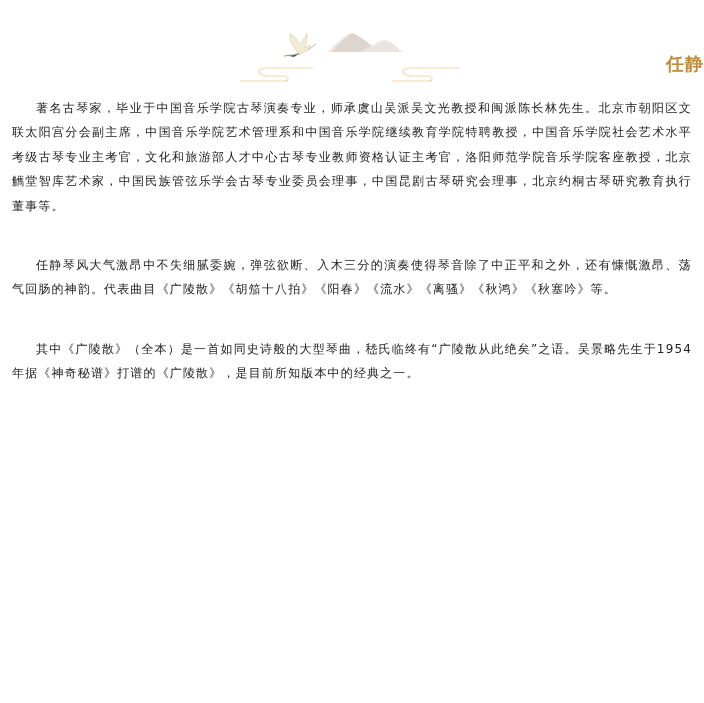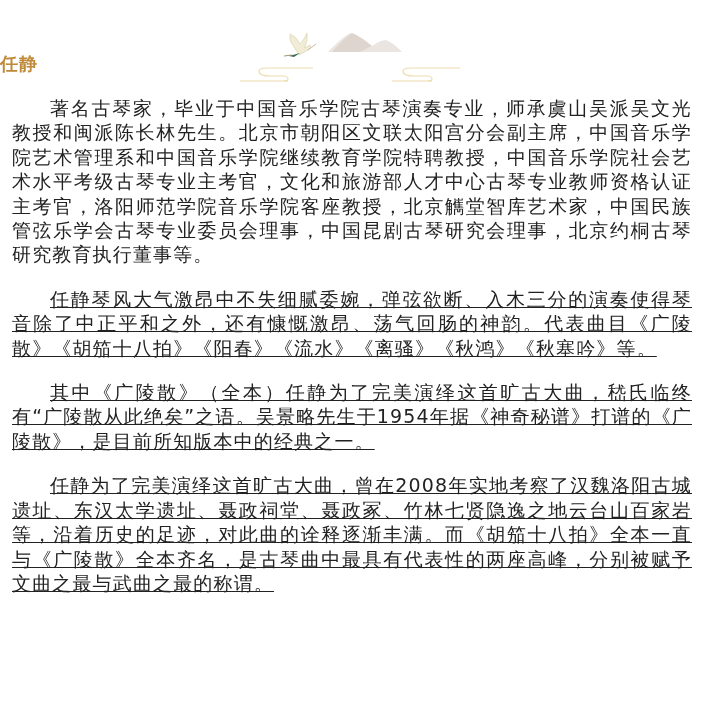--- a/index.html
+++ b/index.html
@@ -25,45 +25,44 @@
     .header svg {
       position: absolute;
       left: 0;
       top: 0;
     }
     .title {
       position: absolute;
       left: 0;
       width: 704px;
       top: 52px;
-      text-align: left;
+      text-align: right;
       font-size: 18px;
       font-weight: bold;
       color: #c08a3a;
       letter-spacing: 1px;
       line-height: 24px;
     }
     .content {
       position: absolute;
       left: 12px;
       top: 96px;
       width: 680px;
     }
     .para {
       margin: 0;
-      font-size: 19px;
+      font-size: 12px;
       line-height: 24.4px;
       text-indent: 2em;
       text-align: justify;
       letter-spacing: 1.15px;
       color: #222222;
     }
     .para + .para {
-      margin-top: 20px;
-      text-decoration: underline;
+      margin-top: 35px;
     }
   </style>
 </head>
 <body>
 
 <div class="header">
   <svg width="704" height="90" viewBox="0 0 704 90">
 
     <g>
       <path d="M328 52 Q345 34 352 33 Q360 36 372 46 Q380 40 386 40 Q395 44 402 52 Z" fill="#e8e1dc" opacity="0.85"></path>
@@ -88,15 +87,14 @@
       <line x1="412" y1="68" x2="460" y2="68"></line>
       <path d="M412 68 Q402 68 403 72 Q404 76 414 76 L426 76 Q432 76 432 79 Q432 81 428 81"></path>
     </g>
   </svg>
   <div class="title">任静</div>
 </div>
 
 <div class="content">
   <p class="para">著名古琴家，毕业于中国音乐学院古琴演奏专业，师承虞山吴派吴文光教授和闽派陈长林先生。北京市朝阳区文联太阳宫分会副主席，中国音乐学院艺术管理系和中国音乐学院继续教育学院特聘教授，中国音乐学院社会艺术水平考级古琴专业主考官，文化和旅游部人才中心古琴专业教师资格认证主考官，洛阳师范学院音乐学院客座教授，北京觽堂智库艺术家，中国民族管弦乐学会古琴专业委员会理事，中国昆剧古琴研究会理事，北京约桐古琴研究教育执行董事等。</p>
   <p class="para">任静琴风大气激昂中不失细腻委婉，弹弦欲断、入木三分的演奏使得琴音除了中正平和之外，还有慷慨激昂、荡气回肠的神韵。代表曲目《广陵散》《胡笳十八拍》《阳春》《流水》《离骚》《秋鸿》《秋塞吟》等。</p>
-  <p class="para">其中《广陵散》（全本）任静为了完美演绎这首旷古大曲，嵇氏临终有“广陵散从此绝矣”之语。吴景略先生于1954年据《神奇秘谱》打谱的《广陵散》，是目前所知版本中的经典之一。</p>
-  <p class="para">任静为了完美演绎这首旷古大曲，曾在2008年实地考察了汉魏洛阳古城遗址、东汉太学遗址、聂政祠堂、聂政冢、竹林七贤隐逸之地云台山百家岩等，沿着历史的足迹，对此曲的诠释逐渐丰满。而《胡笳十八拍》全本一直与《广陵散》全本齐名，是古琴曲中最具有代表性的两座高峰，分别被赋予文曲之最与武曲之最的称谓。</p>
+  <p class="para">其中《广陵散》（全本）是一首如同史诗般的大型琴曲，嵇氏临终有“广陵散从此绝矣”之语。吴景略先生于1954年据《神奇秘谱》打谱的《广陵散》，是目前所知版本中的经典之一。</p>
 </div>
 
 </body></html>

